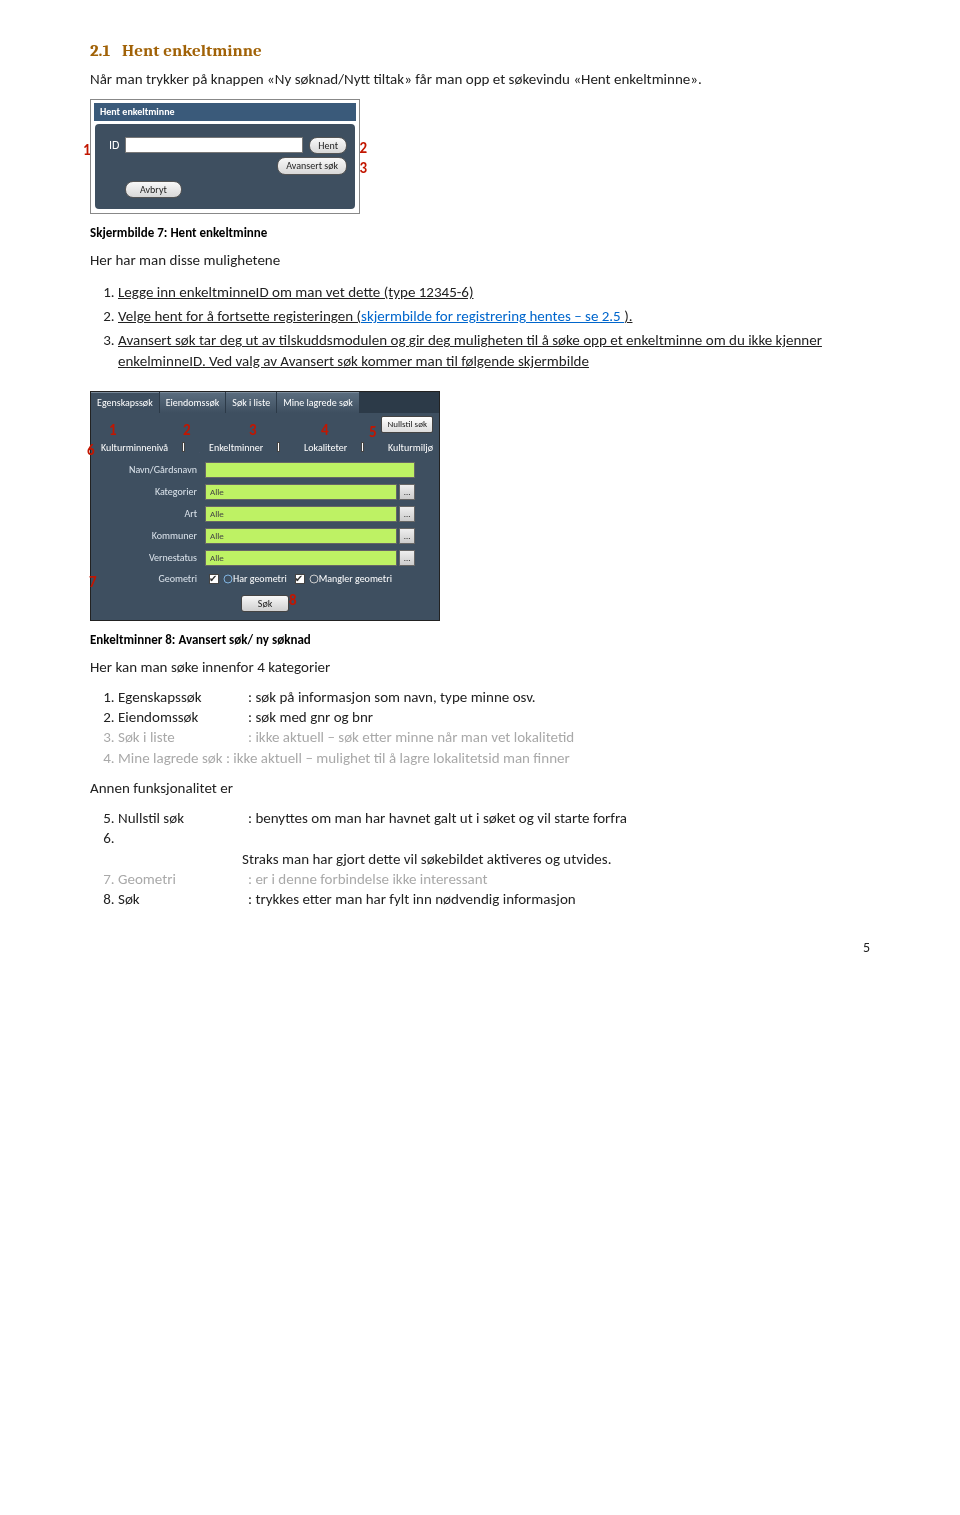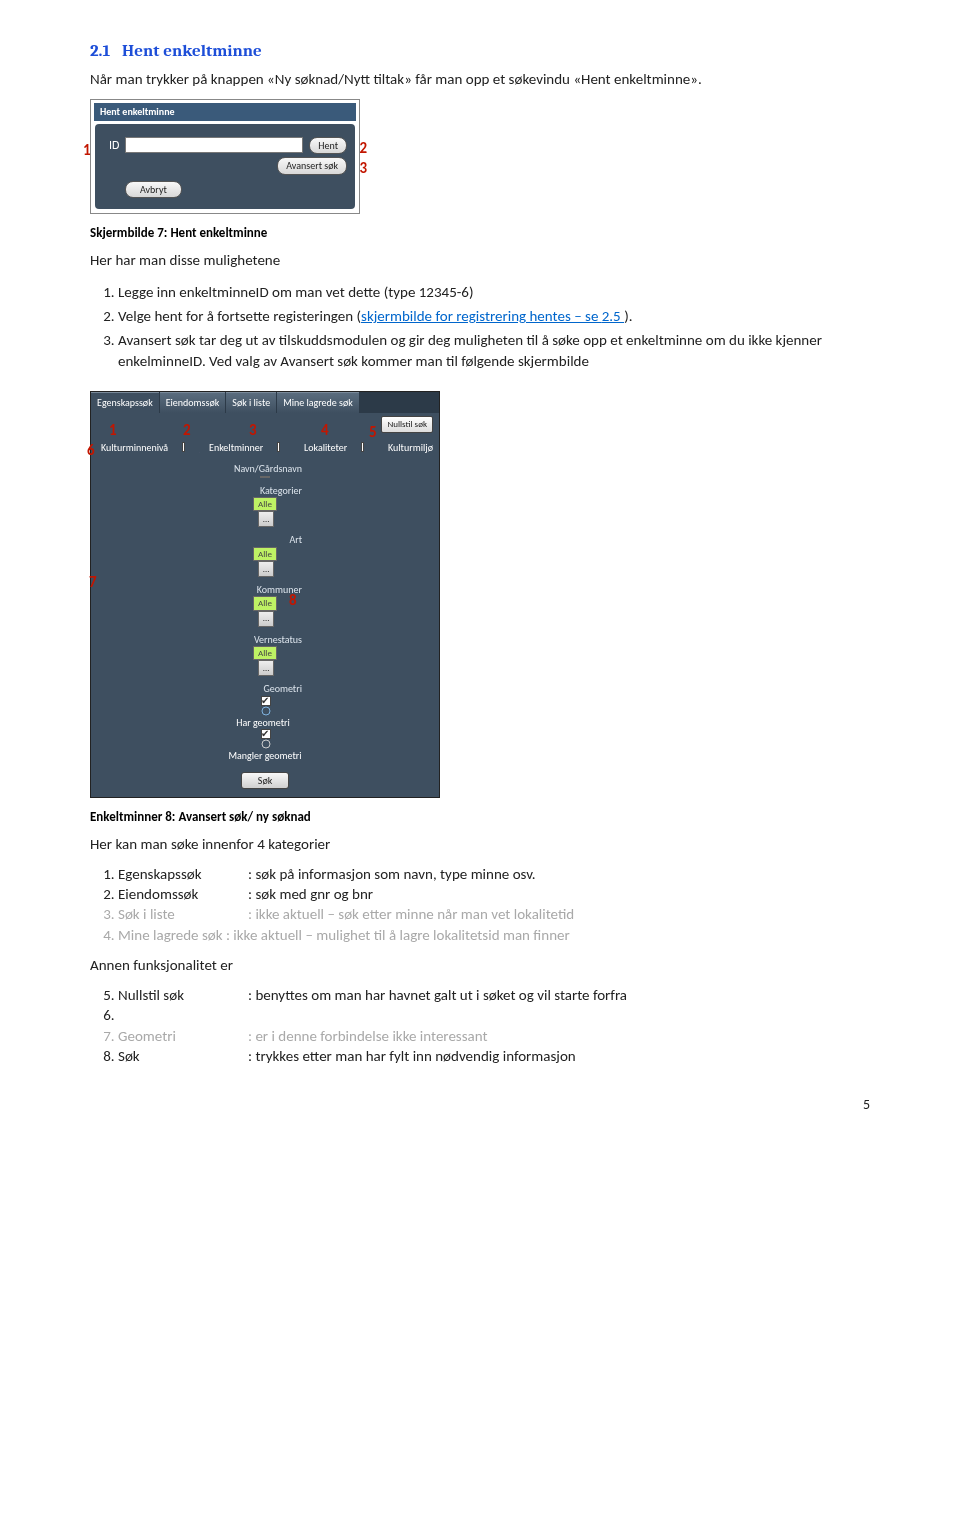--- a/index.html
+++ b/index.html
@@ -6,36 +6,36 @@
   body {
     font-family: Calibri, Arial, sans-serif;
     font-size: 15px;
     color: #222;
     background: #fff;
     width: 960px;
     padding: 40px 90px 30px 90px;
     line-height: 1.35;
   }
   .heading {
-    color: #1d4ed8;
+    color: #a16207;
     font-family: Cambria, serif;
     font-size: 17px;
     font-weight: bold;
     margin-bottom: 6px;
   }
   .heading-num { margin-right: 8px; }
   .para { margin-bottom: 10px; }
   .caption {
     color: #000000;
     font-weight: bold;
     font-size: 13px;
     margin: 8px 0 8px 0;
   }
   .list { margin: 6px 0 10px 28px; }
-  .list li { padding: 2px 0; }
+  .list li { padding: 2px 0; text-decoration: underline; }
   .sublist { margin: 6px 0 10px 28px; list-style: decimal; }
   .link { color: #0066cc; text-decoration: underline; }
   .gray { color: #a9a9a9; }
   .inline-label { display: inline-block; min-width: 130px; }
   .pagenum { text-align: right; margin-top: 30px; font-size: 14px; }
 
   
   .shot1 {
     width: 270px;
     background: #fff;
@@ -84,21 +84,21 @@
     padding:3px 6px; background:linear-gradient(#5a6c7e,#3e4f60);
     color:#fff; position:relative; border-top:1px solid #7a8a9a;
   }
   .shot2 .tab.active { background:#3e4f60; border-bottom:1px solid #3e4f60; }
   .shot2 .nsrow { display:flex; justify-content:flex-end; padding:3px 6px 5px 6px; }
   .shot2 .nsbtn { background:linear-gradient(#fff,#ddd); color:#222; border:1px solid #444; border-radius:2px; padding:1px 5px; font-size:9px; }
   .shot2 .lvlrow { padding:3px 6px 5px 10px; display:flex; align-items:center; gap:10px; white-space:nowrap; }
   .shot2 .cb { display:inline-block; width:10px; height:10px; background:#fff; border:1px solid #444; vertical-align:middle; margin:0 2px 0 4px; position:relative; }
   .shot2 .cb.checked::after { content:"✔"; position:absolute; top:-3px; left:-1px; font-size:10px; color:#333; }
   .shot2 .icon { display:inline-block; width:10px; height:10px; vertical-align:middle; margin-left:2px; }
-  .shot2 .formrow { display:flex; align-items:center; padding:3px 24px;flex-direction:column; }
+  .shot2 .formrow { display:flex; align-items:center; padding:3px 24px; }
   .shot2 .formlbl { width:90px; text-align:right; padding-right:8px; color:#dce4ec; font-size:10px; }
   .shot2 .finput { flex:1; height:16px; background:#bef264; border:1px solid #666; color:#444; font-size:9px; padding:0 4px; display:flex; align-items:center; }
   .shot2 .dropbtn { width:16px; height:16px; background:linear-gradient(#eee,#ccc); border:1px solid #666; margin-left:2px; display:flex; align-items:center; justify-content:center; font-size:9px; color:#222; }
   .shot2 .sokrow { display:flex; justify-content:center; padding:6px 0 8px 0; }
   .shot2 .sokbtn { background:linear-gradient(#f8f8f8,#d0d0d0); color:#222; border:1px solid #444; border-radius:3px; padding:1px 16px; font-size:10px; }
   .shot2 .ann { position:absolute; color:#c21600; font-weight:bold; font-size:15px; }
 </style>
 </head>
 <body>
 
@@ -242,18 +242,19 @@
   <li class="gray"><span class="inline-label">Søk i liste</span><span>: ikke aktuell – søk etter minne når man vet lokalitetid</span></li>
   <li class="gray"><span>Mine lagrede søk</span> <span>: ikke aktuell – mulighet til å lagre lokalitetsid man finner</span></li>
 </ol>
 
 <p class="para">Annen funksjonalitet er</p>
 
 <ol class="sublist" start="5">
   <li><span class="inline-label">Nullstil søk</span><span>: benyttes om man har havnet galt ut i søket og vil starte forfra</span></li>
   <li>
     <br>
+    <span style="margin-left:124px; display:inline-block;">Straks man har gjort dette vil søkebildet aktiveres og utvides.</span>
   </li>
   <li class="gray"><span class="inline-label">Geometri</span><span>: er i denne forbindelse ikke interessant</span></li>
   <li><span class="inline-label">Søk</span><span>: trykkes etter man har fylt inn nødvendig informasjon</span></li>
 </ol>
 
 <div class="pagenum">5</div>
 
 </body></html>

